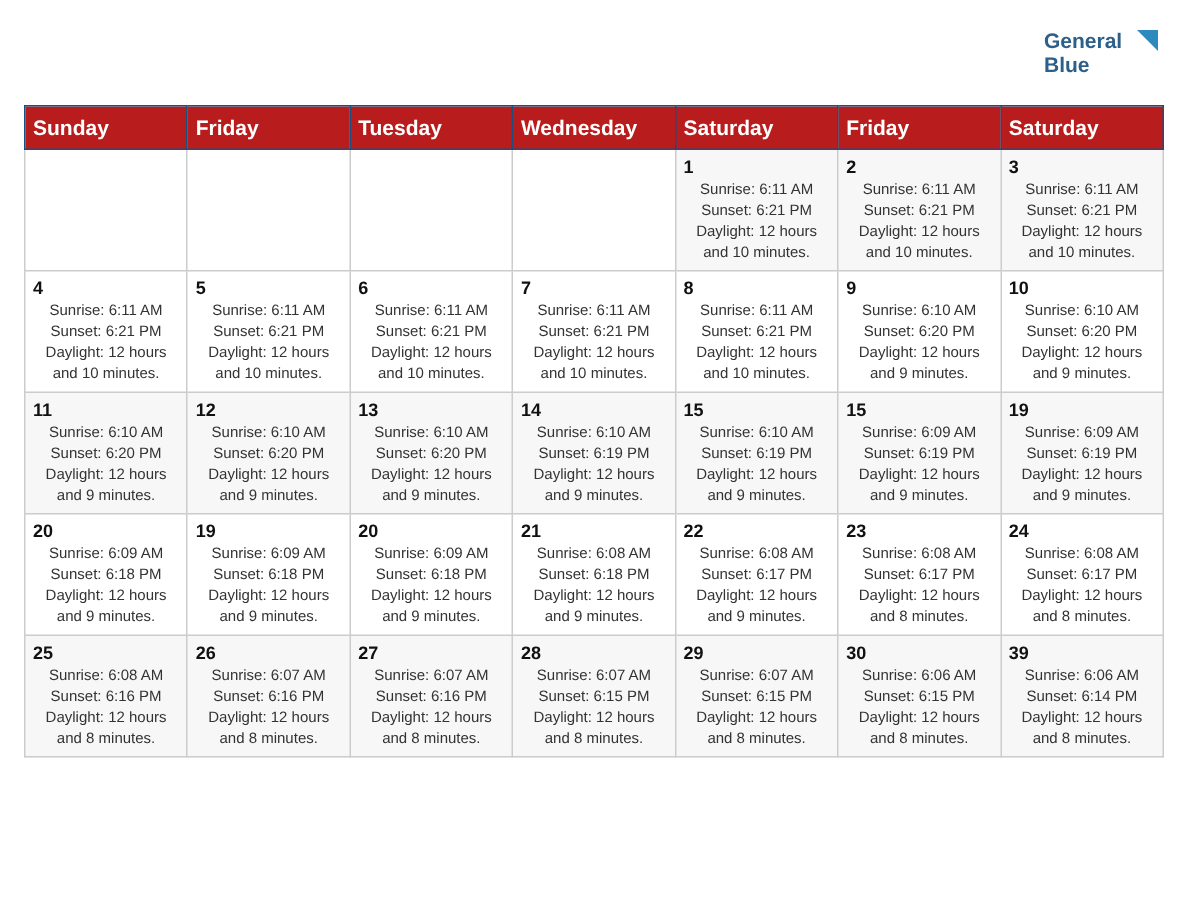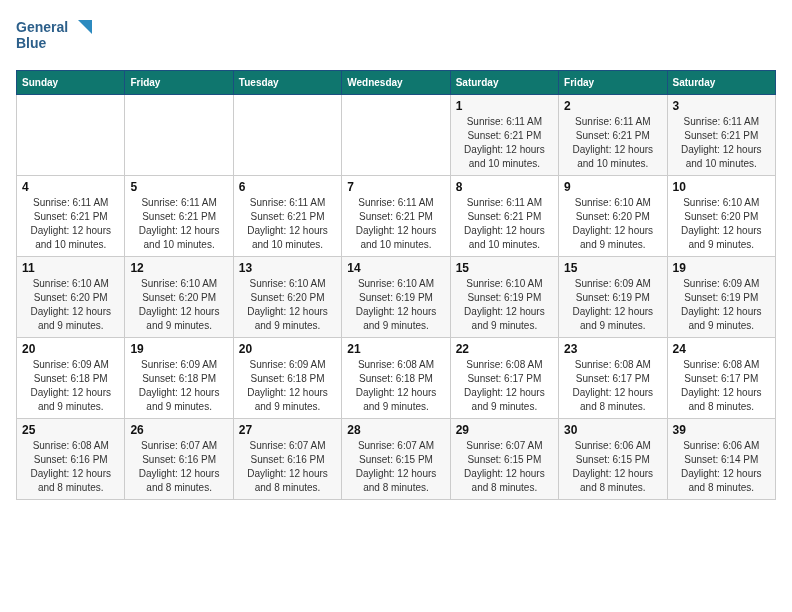--- a/index.html
+++ b/index.html
@@ -8,21 +8,20 @@
       background: #fff;
       width: 792px;
       min-height: 612px;
       padding: 16px;
     }
     .header-section {
       display: flex;
       justify-content: flex-end;
       align-items: flex-start;
       margin-bottom: 10px;
-      flex-direction: column;
     }
     .logo {
       display: flex;
       align-items: center;
       gap: 4px;
     }
     .title-block {
       text-align: right;
     }
     .main-title {
@@ -34,25 +33,25 @@
       font-size: 16px;
       font-weight: bold;
       color: #222;
     }
     table {
       width: 100%;
       border-collapse: collapse;
       font-size: 10.5px;
     }
     thead tr th {
-      background-color: #0f766e;
+      background-color: #b91c1c;
       color: #fff;
       text-align: left;
       padding: 6px 5px;
-      font-size: 10px;
+      font-size: 14px;
       border: 1px solid #1a4f80;
     }
     tbody tr td {
       border: 1px solid #ccc;
       vertical-align: top;
       padding: 4px 5px;
       width: calc(100% / 7);
       min-height: 80px;
       background: #fff;
     }

